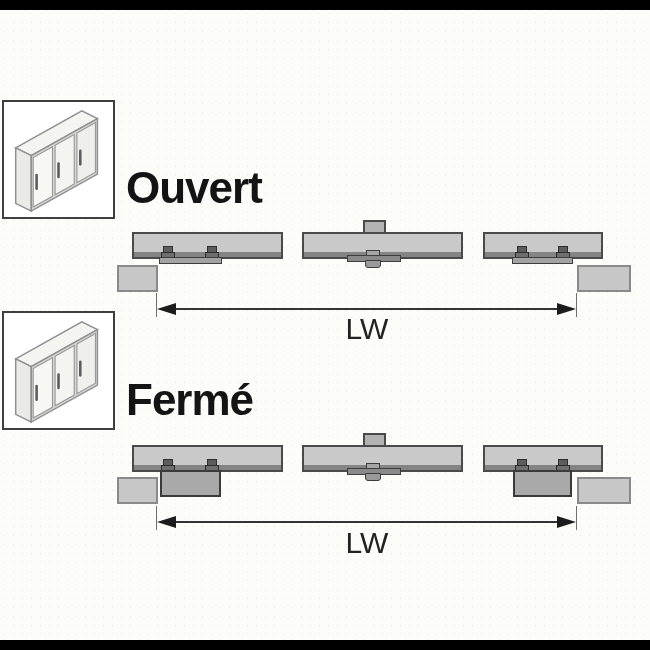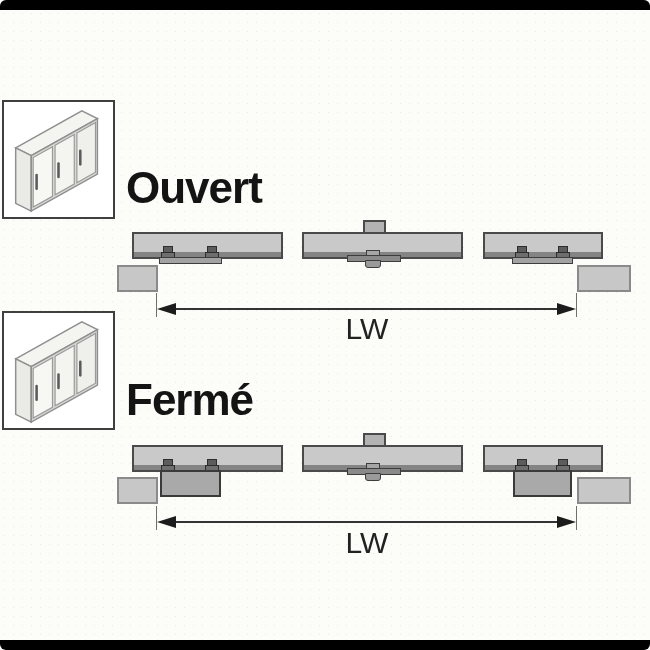--- a/index.html
+++ b/index.html
@@ -4,21 +4,20 @@
 <style>
   html,body{margin:0;padding:0;}
   #stage{
     position:relative;
     width:650px;height:650px;
     overflow:hidden;
     background-color:#fcfcf9;
     background-image:radial-gradient(circle, #e9e9e2 0.6px, transparent 0.8px);
     background-size:9px 9px;
     font-family:"Liberation Sans", sans-serif;
-    border-radius:6px;
   }
   .letterbox{position:absolute;left:0;width:650px;height:10px;background:#000;}
   .icon-box{position:absolute;left:2px;width:113px;height:119px;background:#fff;border:2px solid #3f3f3f;box-sizing:border-box;}
   .icon-box svg{position:absolute;left:0;top:0;width:109px;height:115px;}
   .section-label{position:absolute;font-weight:700;font-size:44px;line-height:1;color:#141414;letter-spacing:-1px;}
   .panel{position:absolute;height:27px;background:#c9c9c9;border:2px solid #4a4a4a;box-sizing:border-box;}
   .panel-strip{position:absolute;left:0;right:0;bottom:0;height:5px;background:#848484;}
   .top-tab{position:absolute;width:23px;height:15px;background:#b3b3b3;border:2px solid #4a4a4a;box-sizing:border-box;}
   .block{position:absolute;height:27px;background:#c7c7c7;border:2px solid #8a8a8a;box-sizing:border-box;}
   .clip-stem{position:absolute;width:10px;height:8px;background:#5c5c5c;border:1px solid #2d2d2d;box-sizing:border-box;}

